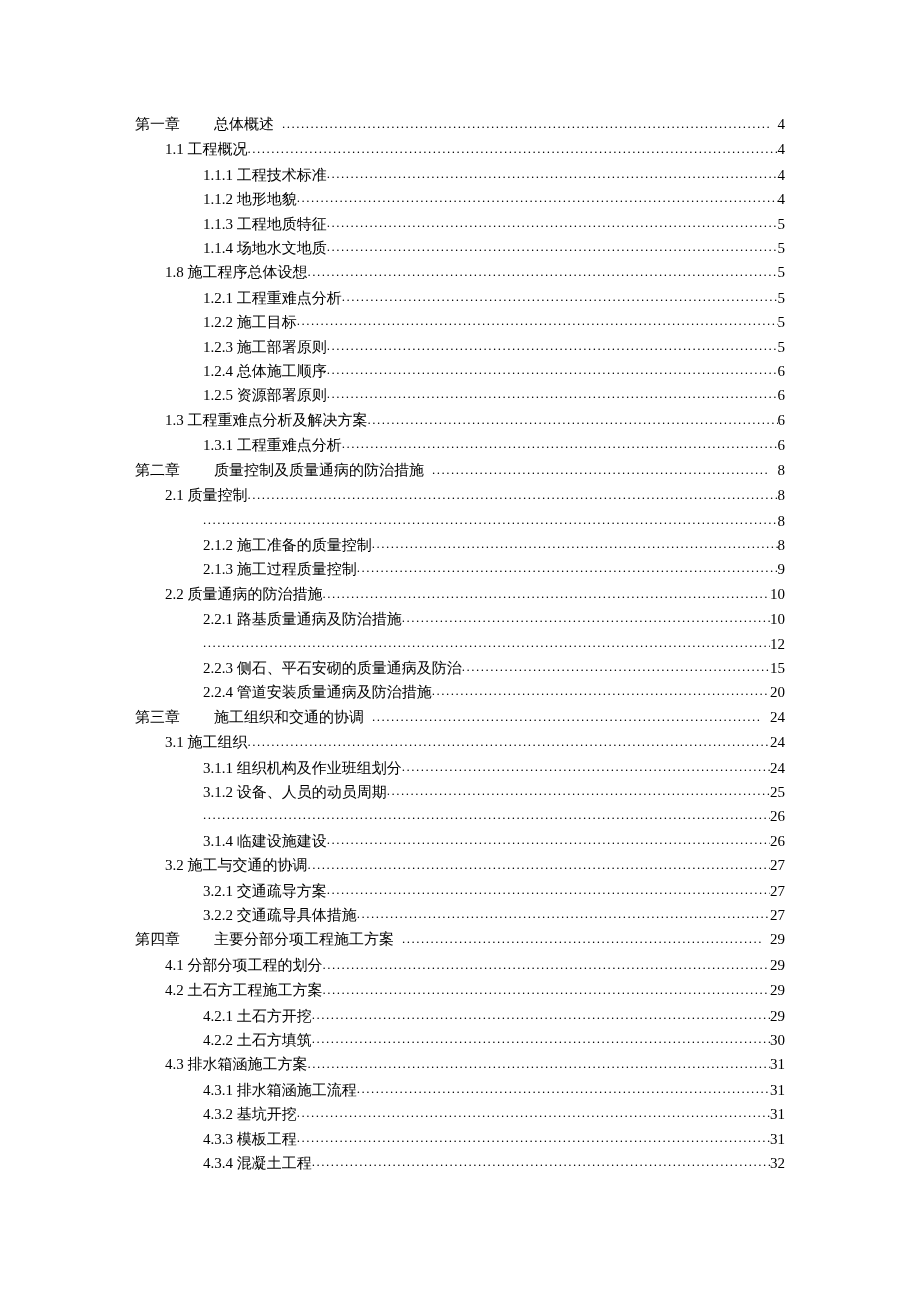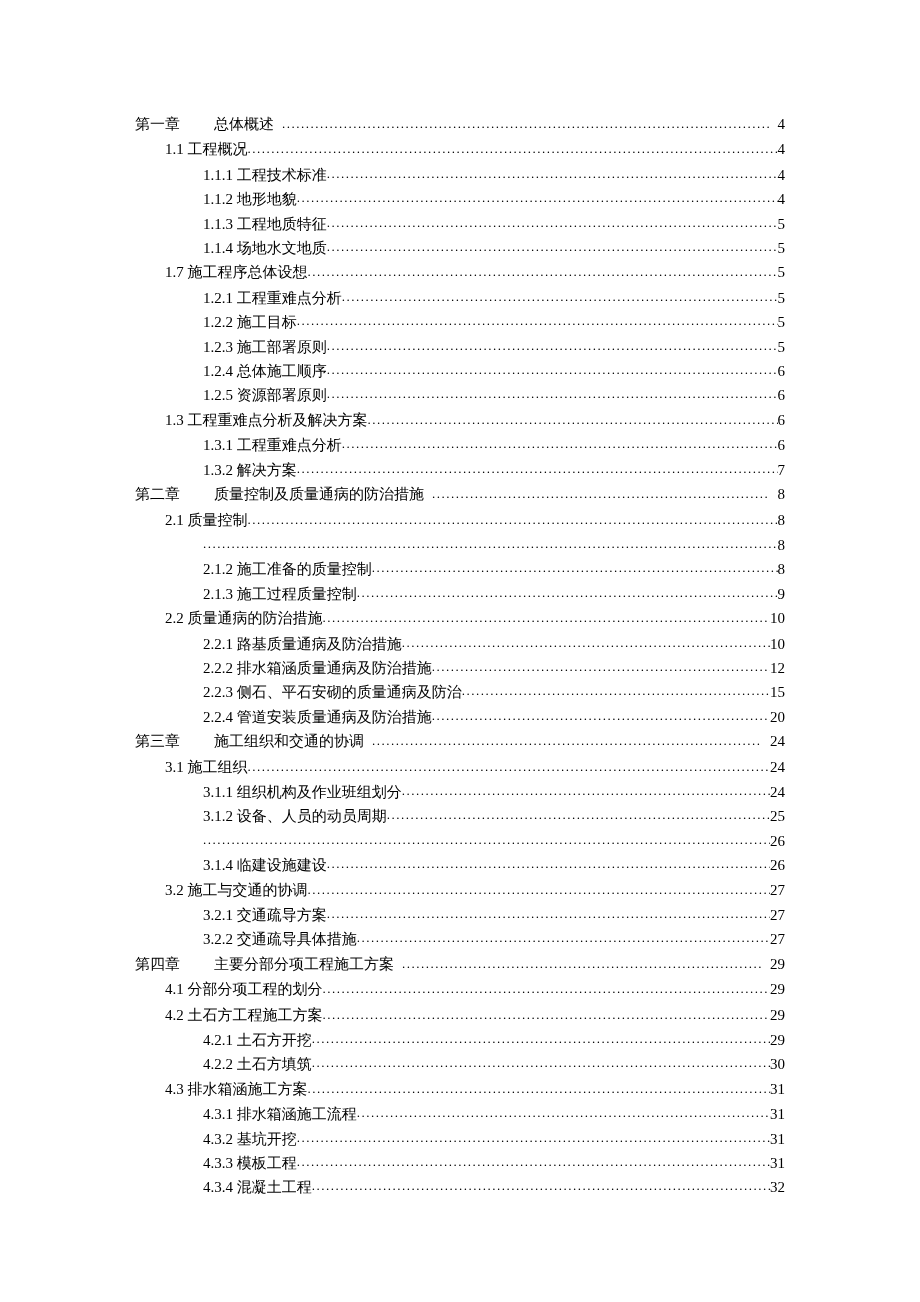--- a/index.html
+++ b/index.html
@@ -76,21 +76,21 @@
       <span class="toc-title">1.1.3 工程地质特征</span>
       <span class="dots"></span>
       <span class="page-num">5</span>
     </div>
     <div class="toc-line indent-2">
       <span class="toc-title">1.1.4 场地水文地质</span>
       <span class="dots"></span>
       <span class="page-num">5</span>
     </div>
     <div class="toc-line indent-1">
-      <span class="toc-title">1.7 施工程序总体设想</span>
+      <span class="toc-title">1.8 施工程序总体设想</span>
       <span class="dots"></span>
       <span class="page-num">5</span>
     </div>
     <div class="toc-line indent-2">
       <span class="toc-title">1.2.1 工程重难点分析</span>
       <span class="dots"></span>
       <span class="page-num">5</span>
     </div>
     <div class="toc-line indent-2">
       <span class="toc-title">1.2.2 施工目标</span>
@@ -115,25 +115,20 @@
     <div class="toc-line indent-1">
       <span class="toc-title">1.3 工程重难点分析及解决方案</span>
       <span class="dots"></span>
       <span class="page-num">6</span>
     </div>
     <div class="toc-line indent-2">
       <span class="toc-title">1.3.1 工程重难点分析</span>
       <span class="dots"></span>
       <span class="page-num">6</span>
     </div>
-    <div class="toc-line indent-2">
-      <span class="toc-title">1.3.2 解决方案</span>
-      <span class="dots"></span>
-      <span class="page-num">7</span>
-    </div>
     <div class="toc-line indent-0">
       <span class="chapter-label">第二章</span>
       <span class="chapter-gap"></span>
       <span class="toc-title">质量控制及质量通病的防治措施</span>
       <span class="dots"></span>
       <span class="page-num">8</span>
     </div>
     <div class="toc-line indent-1">
       <span class="toc-title">2.1 质量控制</span>
       <span class="dots"></span>
@@ -157,21 +152,20 @@
       <span class="toc-title">2.2 质量通病的防治措施</span>
       <span class="dots"></span>
       <span class="page-num">10</span>
     </div>
     <div class="toc-line indent-2">
       <span class="toc-title">2.2.1 路基质量通病及防治措施</span>
       <span class="dots"></span>
       <span class="page-num">10</span>
     </div>
     <div class="toc-line indent-2">
-      <span class="toc-title">2.2.2 排水箱涵质量通病及防治措施</span>
       <span class="dots"></span>
       <span class="page-num">12</span>
     </div>
     <div class="toc-line indent-2">
       <span class="toc-title">2.2.3 侧石、平石安砌的质量通病及防治</span>
       <span class="dots"></span>
       <span class="page-num">15</span>
     </div>
     <div class="toc-line indent-2">
       <span class="toc-title">2.2.4 管道安装质量通病及防治措施</span>

